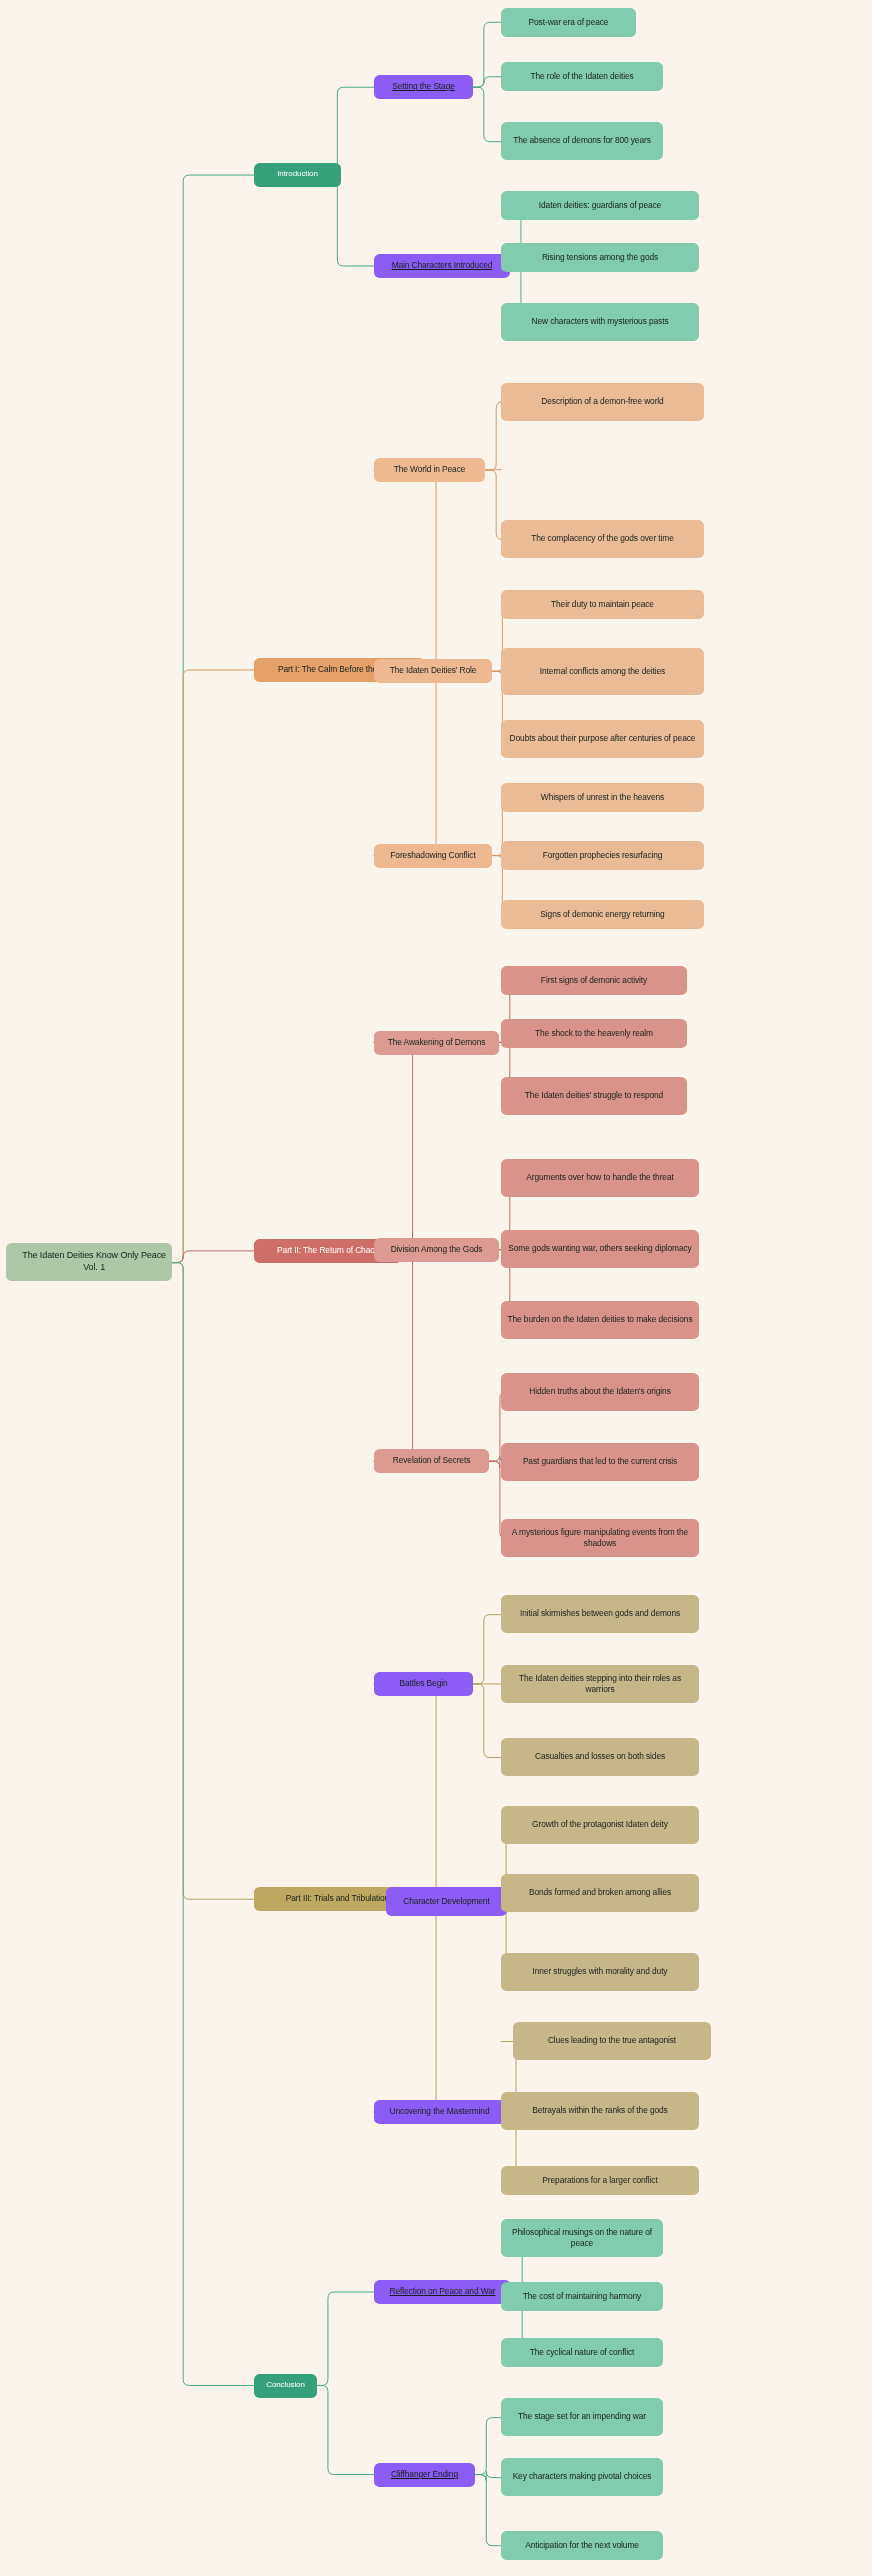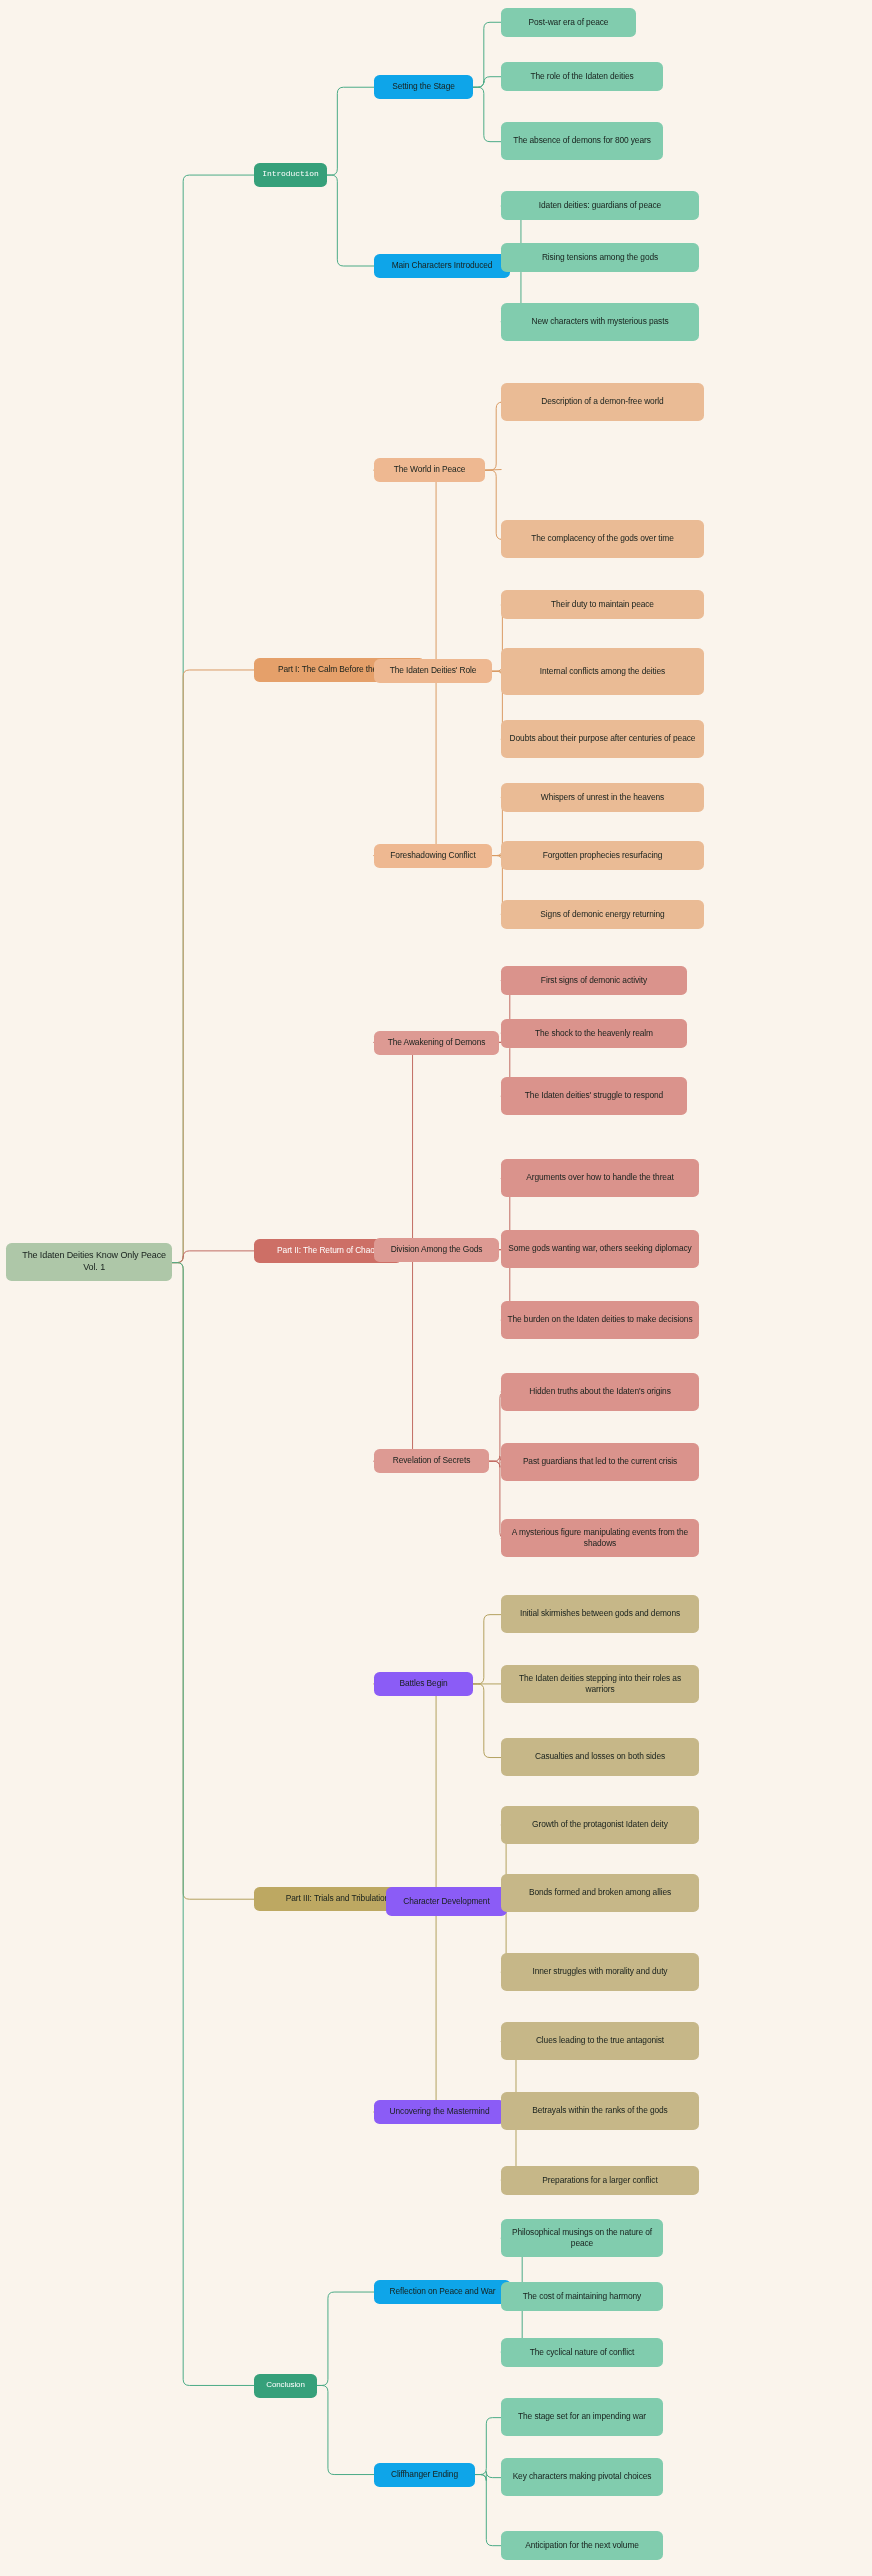--- a/index.html
+++ b/index.html
@@ -39,21 +39,21 @@
     z-index:2;
   }
   .node.root{
     background:#aec7a8;
     color:#17201c;
     font-size:9px;
     padding-left:16px;
   }
   
   .node.g-branch{ background:#36a07a; color:#ffffff; font-size:8px;}
-  .node.g-sub{ background:#0ea5e9; color:#17201c;}
+  .node.g-sub{ background:#8b5cf6; color:#17201c;text-decoration:underline;}
   .node.g-leaf{ background:#81ccae; color:#17201c;}
   
   .node.o-branch{ background:#e5a06a; color:#17201c;}
   .node.o-sub{ background:#eeb891; color:#17201c;}
   .node.o-leaf{ background:#eabb95; color:#17201c;}
   
   .node.r-branch{ background:#cd6f66; color:#ffffff;}
   .node.r-sub{ background:#dd9a93; color:#17201c;}
   .node.r-leaf{ background:#da938c; color:#17201c;}
   
@@ -118,21 +118,21 @@
       <path d="M 512 3856 L 520 3856 Q 530 3856 530 3846 L 530 3715 Q 530 3705 540 3705 L 604 3705" fill="none" stroke="#4aaa86" stroke-width="1.6" stroke-linecap="round"></path>
       <path d="M 826 3705 L 834 3705 Q 844 3705 844 3695 L 844 3628 Q 844 3618 854 3618 L 810 3618" fill="none" stroke="#4aaa86" stroke-width="1.6" stroke-linecap="round"></path>
       <path d="M 826 3705 L 834 3705 Q 844 3705 844 3715 L 844 3702 Q 844 3712 854 3712 L 810 3712" fill="none" stroke="#4aaa86" stroke-width="1.6" stroke-linecap="round"></path>
       <path d="M 826 3705 L 834 3705 Q 844 3705 844 3715 L 844 3792 Q 844 3802 854 3802 L 810 3802" fill="none" stroke="#4aaa86" stroke-width="1.6" stroke-linecap="round"></path>
       <path d="M 512 3856 L 520 3856 Q 530 3856 530 3866 L 530 3990 Q 530 4000 540 4000 L 604 4000" fill="none" stroke="#4aaa86" stroke-width="1.6" stroke-linecap="round"></path>
       <path d="M 768 4000 L 776 4000 Q 786 4000 786 3990 L 786 3918 Q 786 3908 796 3908 L 810 3908" fill="none" stroke="#4aaa86" stroke-width="1.6" stroke-linecap="round"></path>
       <path d="M 768 4000 L 776 4000 Q 786 4000 786 4010 L 786 3995 Q 786 4005 796 4005 L 810 4005" fill="none" stroke="#4aaa86" stroke-width="1.6" stroke-linecap="round"></path>
       <path d="M 768 4000 L 776 4000 Q 786 4000 786 4010 L 786 4105 Q 786 4115 796 4115 L 810 4115" fill="none" stroke="#4aaa86" stroke-width="1.6" stroke-linecap="round"></path>
     </svg>
 <div class="node root" style="left: 6.2px; top: 1243px; width: 166px; height: 38px;">The Idaten Deities Know Only Peace Vol. 1</div>
-    <div class="node g-branch" style="left: 254px; top: 163px; width: 73px; height: 23.5px; font-family: Liberation Mono, monospace;">Introduction</div>
+    <div class="node g-branch" style="left: 254px; top: 163px; width: 87px; height: 23.5px;">Introduction</div>
     <div class="node g-sub" style="left: 374px; top: 75px; width: 99px; height: 23.5px;">Setting the Stage</div>
     <div class="node g-leaf" style="left: 501px; top: 7.7px; width: 135px; height: 29px;">Post-war era of peace</div>
     <div class="node g-leaf" style="left: 501px; top: 62px; width: 162px; height: 29px;">The role of the Idaten deities</div>
     <div class="node g-leaf" style="left: 501px; top: 122px; width: 162px; height: 38px;">The absence of demons for 800 years</div>
     <div class="node g-sub" style="left: 374px; top: 254px; width: 136px; height: 23.5px;">Main Characters Introduced</div>
     <div class="node g-leaf" style="left: 501px; top: 191px; width: 198px; height: 29px;">Idaten deities: guardians of peace</div>
     <div class="node g-leaf" style="left: 501px; top: 243px; width: 198px; height: 29px;">Rising tensions among the gods</div>
     <div class="node g-leaf" style="left: 501px; top: 303px; width: 198px; height: 38px;">New characters with mysterious pasts</div>
     <div class="node o-branch" style="left: 254px; top: 658px; width: 171px; height: 23.5px;">Part I: The Calm Before the Storm</div>
     <div class="node o-sub" style="left: 374px; top: 458px; width: 111px; height: 23.5px;">The World in Peace</div>
@@ -162,21 +162,21 @@
     <div class="node k-branch" style="left: 254px; top: 1887px; width: 171px; height: 23.5px;">Part III: Trials and Tribulations</div>
     <div class="node k-sub" style="left: 374px; top: 1672px; width: 99px; height: 23.5px;">Battles Begin</div>
     <div class="node k-leaf" style="left: 501px; top: 1595px; width: 198px; height: 38px;">Initial skirmishes between gods and demons</div>
     <div class="node k-leaf" style="left: 501px; top: 1665px; width: 198px; height: 38px;">The Idaten deities stepping into their roles as warriors</div>
     <div class="node k-leaf" style="left: 501px; top: 1738px; width: 198px; height: 38px;">Casualties and losses on both sides</div>
     <div class="node k-sub" style="left: 386px; top: 1887px; width: 121px; height: 29px;">Character Development</div>
     <div class="node k-leaf" style="left: 501px; top: 1806px; width: 198px; height: 38px;">Growth of the protagonist Idaten deity</div>
     <div class="node k-leaf" style="left: 501px; top: 1874px; width: 198px; height: 38px;">Bonds formed and broken among allies</div>
     <div class="node k-leaf" style="left: 501px; top: 1953px; width: 198px; height: 38px;">Inner struggles with morality and duty</div>
     <div class="node k-sub" style="left: 374px; top: 2100px; width: 131px; height: 23.5px;">Uncovering the Mastermind</div>
-    <div class="node k-leaf" style="left: 501px; top: 2022px; width: 198px; height: 38px;">Clues leading to the true antagonist</div>
+    <div class="node k-leaf" style="left: 513px; top: 2022px; width: 198px; height: 38px;">Clues leading to the true antagonist</div>
     <div class="node k-leaf" style="left: 501px; top: 2092px; width: 198px; height: 38px;">Betrayals within the ranks of the gods</div>
     <div class="node k-leaf" style="left: 501px; top: 2166px; width: 198px; height: 29px;">Preparations for a larger conflict</div>
     <div class="node g-branch" style="left: 254px; top: 2374px; width: 63px; height: 23.5px;">Conclusion</div>
     <div class="node g-sub" style="left: 374px; top: 2280px; width: 137px; height: 23.5px;">Reflection on Peace and War</div>
     <div class="node g-leaf" style="left: 501px; top: 2219px; width: 162px; height: 38px;">Philosophical musings on the nature of peace</div>
     <div class="node g-leaf" style="left: 501px; top: 2282px; width: 162px; height: 29px;">The cost of maintaining harmony</div>
     <div class="node g-leaf" style="left: 501px; top: 2338px; width: 162px; height: 29px;">The cyclical nature of conflict</div>
     <div class="node g-sub" style="left: 374px; top: 2463px; width: 101px; height: 23.5px;">Cliffhanger Ending</div>
     <div class="node g-leaf" style="left: 501px; top: 2398px; width: 162px; height: 38px;">The stage set for an impending war</div>
     <div class="node g-leaf" style="left: 501px; top: 2458px; width: 162px; height: 38px;">Key characters making pivotal choices</div>

